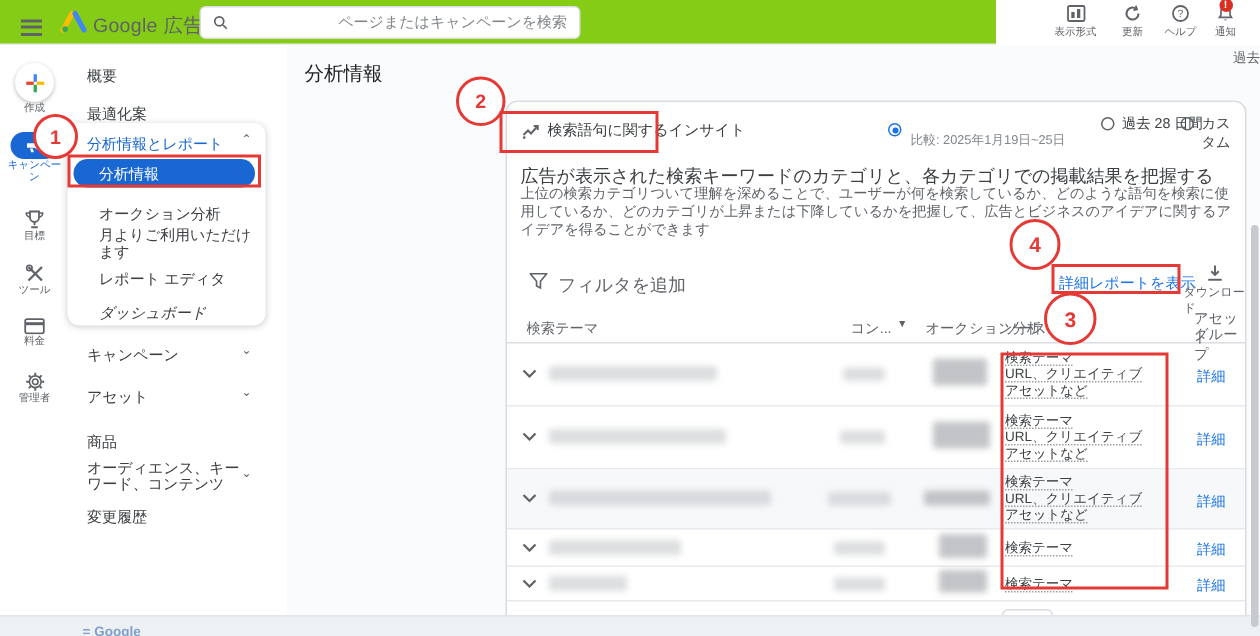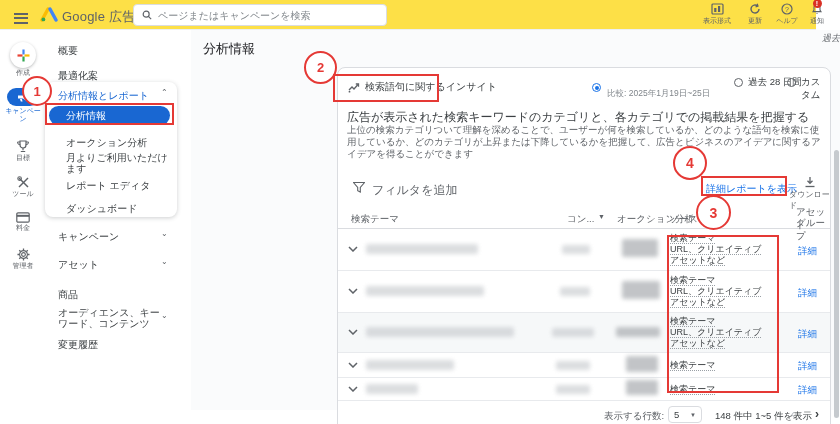--- a/index.html
+++ b/index.html
@@ -2,25 +2,25 @@
 <html><head>
 <meta charset="utf-8">
 <style>
   * { margin:0; padding:0; box-sizing:border-box; }
   html,body { width:840px; height:424px; }
   body { font-family:"Liberation Sans","DejaVu Sans",sans-serif; background:#fff; color:#3c4043; overflow:hidden; }
   .abs { position:absolute; }
   #stage { position:relative; width:840px; height:424px; background:#fff; overflow:hidden; }
 
   
-  #topbar { left:0; top:0; width:816px; height:30px; background:#fde047; border-bottom:1px solid #eceff1; z-index:5; }
+  #topbar { left:0; top:0; width:664px; height:30px; background:#84cc16; border-bottom:1px solid #eceff1; z-index:5; }
   .hamburger span { display:block; width:14px; height:2px; background:#5f6368; margin:2.5px 0; }
   .brand { font-size:13px; color:#5f6368; letter-spacing:.2px; }
   .searchbox { display:flex; align-items:center; gap:6px; border:1px solid #dadce0; border-radius:4px; background:#fff; padding:0 8px; }
-  .searchbox input { border:none; outline:none; font-size:10px; color:#3c4043; width:220px; background:transparent; font-family:inherit; }
+  .searchbox input { border:none; outline:none; font-size:10px; color:#3c4043; width:220px; background:transparent; font-family:inherit;text-align:right; }
   .searchbox input::placeholder { color:#80868b; }
   .tb-action { position:absolute; top:3px; width:34px; text-align:center; cursor:pointer; }
   .tb-action .lbl { font-size:7px; color:#5f6368; display:block; margin-top:1px; }
   .badge { position:absolute; top:-4px; right:2px; width:9px; height:9px; background:#d93025; border-radius:50%; color:#fff; font-size:7px; line-height:9px; text-align:center; font-weight:bold; }
 
   
   #rail { left:0; top:30px; width:46px; height:380px; background:#fff; z-index:2; }
   .rail-item { position:absolute; left:0; width:46px; text-align:center; }
   .rail-item .lbl { font-size:7px; color:#5f6368; display:block; margin-top:1px; line-height:8px; }
   .rail-item.active .lbl { color:#1967d2; }
@@ -193,35 +193,35 @@
     <div class="submenu-panel"></div>
 
     <div class="si section-active" style="left:12px;top:59px;">分析情報とレポート</div>
     <span class="chev" style="left:115px;top:58px;">⌃</span>
 
     <div class="pill-active" style="left:3px;top:76px;width:121px;height:19px;">分析情報</div>
 
     <div class="si" style="left:20px;top:106px;">オークション分析</div>
     <div class="si two" style="left:20px;top:122px;width:104px;">月よりご利用いただけます</div>
     <div class="si" style="left:20px;top:149px;">レポート エディタ</div>
-    <div class="si" style="left:20px;top:172px;">ダッシュボード</div>
+    <div class="si" style="left:20px;top:172px;font-style:italic;">ダッシュボード</div>
 
     <div class="si" style="left:12px;top:200px;">キャンペーン</div>
     <span class="chev" style="left:115px;top:199px;">⌄</span>
     <div class="si" style="left:12px;top:228px;">アセット</div>
     <span class="chev" style="left:115px;top:227px;">⌄</span>
     <div class="si" style="left:12px;top:258px;">商品</div>
     <div class="si two" style="left:12px;top:277px;width:104px;">オーディエンス、キーワード、コンテンツ</div>
     <span class="chev" style="left:115px;top:281px;">⌄</span>
     <div class="si" style="left:12px;top:308px;">変更履歴</div>
   </div>
 
   <div id="main" class="abs">
     <div class="abs page-title" style="left:12px;top:10px;">分析情報</div>
-    <span class="abs" style="left:631px;top:2px;font-size:9px;color:#5f6368;font-style:italic;">過去</span>
+    <span class="abs" style="left:631px;top:2px;font-size:9px;color:#5f6368;">過去</span>
   </div>
 
   <div id="card" class="abs">
     
     <div class="abs ins-btn" style="left:10px;top:12px;">
       <svg width="12" height="11" viewBox="0 0 12 11">
           <path d="M1 8 L4 5 L6 7 L10 2.5" fill="none" stroke="#5f6368" stroke-width="1.3"></path>
           <path d="M7.8 2 L10.5 2 L10.5 4.7" fill="none" stroke="#5f6368" stroke-width="1.3"></path>
           <circle cx="1.5" cy="9.7" r="0.9" fill="#5f6368"></circle>
         </svg>
@@ -335,20 +335,23 @@
       <div class="abs" style="left:330px;top:5px;width:34px;height:17px;border:1px solid #dadce0;border-radius:4px;display:flex;align-items:center;justify-content:space-between;padding:0 5px;cursor:pointer;">
         <span style="font-size:9.5px;">5</span>
         <span style="font-size:6px;color:#5f6368;">▼</span>
       </div>
       <span class="abs" style="left:377px;top:9px;font-size:9.5px;color:#3c4043;">148 件中 1~5 件を表示</span>
       <span class="abs pg-chev" style="left:453px;top:6px;color:#bdc1c6;">‹</span>
       <span class="abs pg-chev" style="left:477px;top:6px;color:#3c4043;font-weight:bold;">›</span>
     </div>
   </div>
 
+  <div id="bottomstrip" class="abs">
+    <span class="abs" style="left:55px;top:5px;font-size:9px;color:#7fa0cc;font-weight:bold;">= <span>Google</span></span>
+  </div>
 
   <div id="scrollthumb" class="abs"></div>
 
   <div class="abs ann ann-circle" style="left:22px;top:76px;width:30px;height:30px;font-size:13px;">
       <span>1</span>
     </div>
   <div class="abs ann ann-rect" style="left:45px;top:103px;width:129px;height:22px;"></div>
 
   <div class="abs ann ann-circle" style="left:304px;top:51px;width:33px;height:33px;font-size:13px;">
       <span>2</span>

